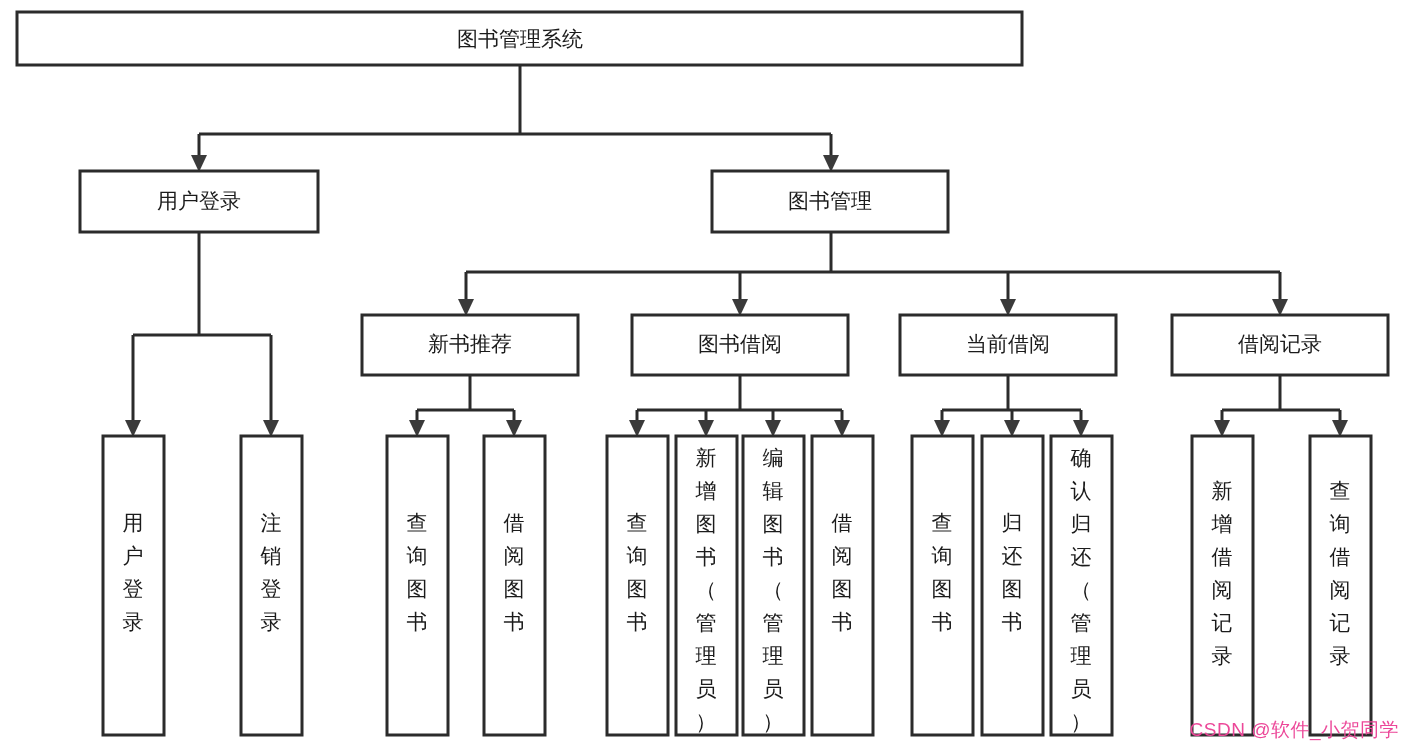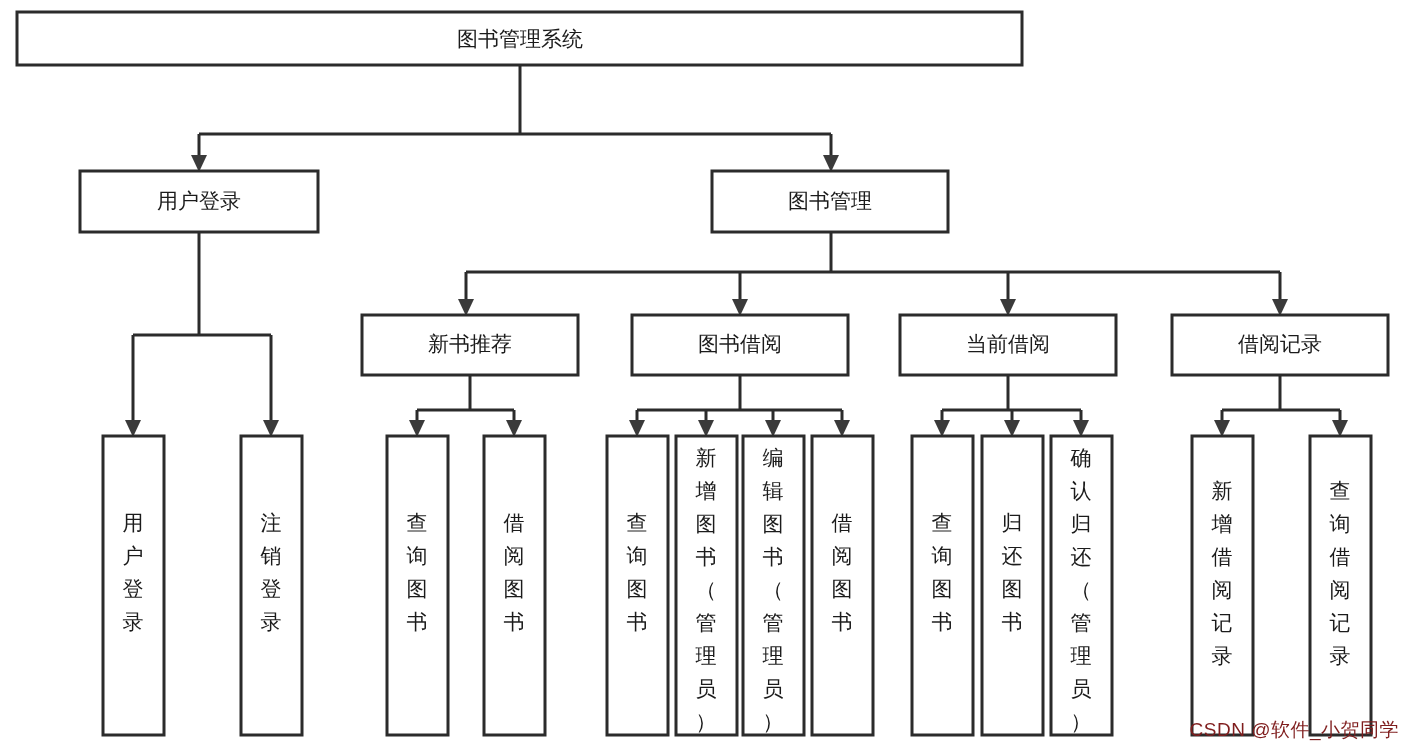--- a/index.html
+++ b/index.html
@@ -53,21 +53,21 @@
     font-size: 21px;
     fill: #1b1b1b;
     text-anchor: middle;
   }
   .watermark-text {
     position: absolute;
     right: 6px;
     bottom: 4px;
     font-family: "Liberation Sans", "DejaVu Sans", sans-serif;
     font-size: 19px;
-    color: #7f1d1d;
+    color: #ec4899;
     white-space: nowrap;
     letter-spacing: 0.5px;
     user-select: none;
   }
 </style>
 </head>
 <body>
 
 <div id="diagram-root">
 

